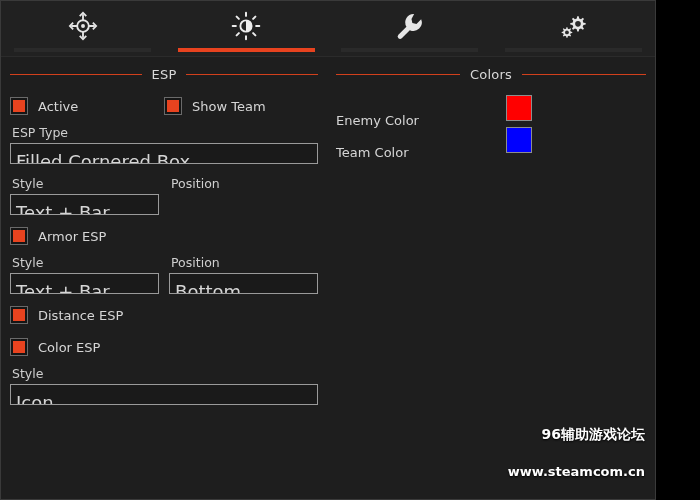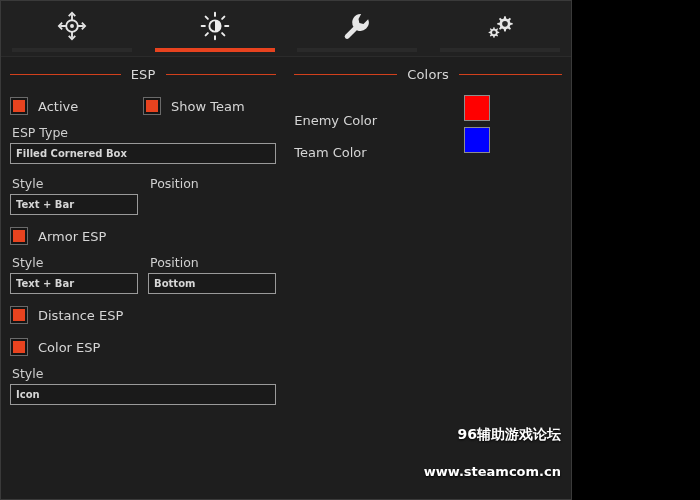--- a/index.html
+++ b/index.html
@@ -9,21 +9,21 @@
   }
   body {
     width: 700px;
     height: 500px;
     overflow: hidden;
     font-family: "DejaVu Sans", "Liberation Sans", sans-serif;
   }
 
   #app {
     position: relative;
-    width: 572px;
+    width: 656px;
     height: 500px;
     box-sizing: border-box;
     background: #701a75;
     border: 1px solid #3a3a3a;
     overflow: hidden;
   }
 
   
   .tabbar {
     position: relative;
@@ -139,26 +139,25 @@
     font-size: 12.5px;
     padding: 2px 0 3px 2px;
   }
   .input {
     box-sizing: border-box;
     height: 21px;
     line-height: 19px;
     background: #1a1a1a;
     border: 1px solid #9a9a9a;
     color: #d6d6d6;
-    font-size: 10px;
-    padding: 0 5px;
+    font-size: 18px;
+    padding: 8px 5px;
     white-space: nowrap;
     overflow: hidden;
     cursor: pointer;
-    font-weight: bold;
   }
 
   
   .color-row {
     display: flex;
     align-items: center;
     height: 30px;
     margin-top: 2px;
   }
   .color-label {

